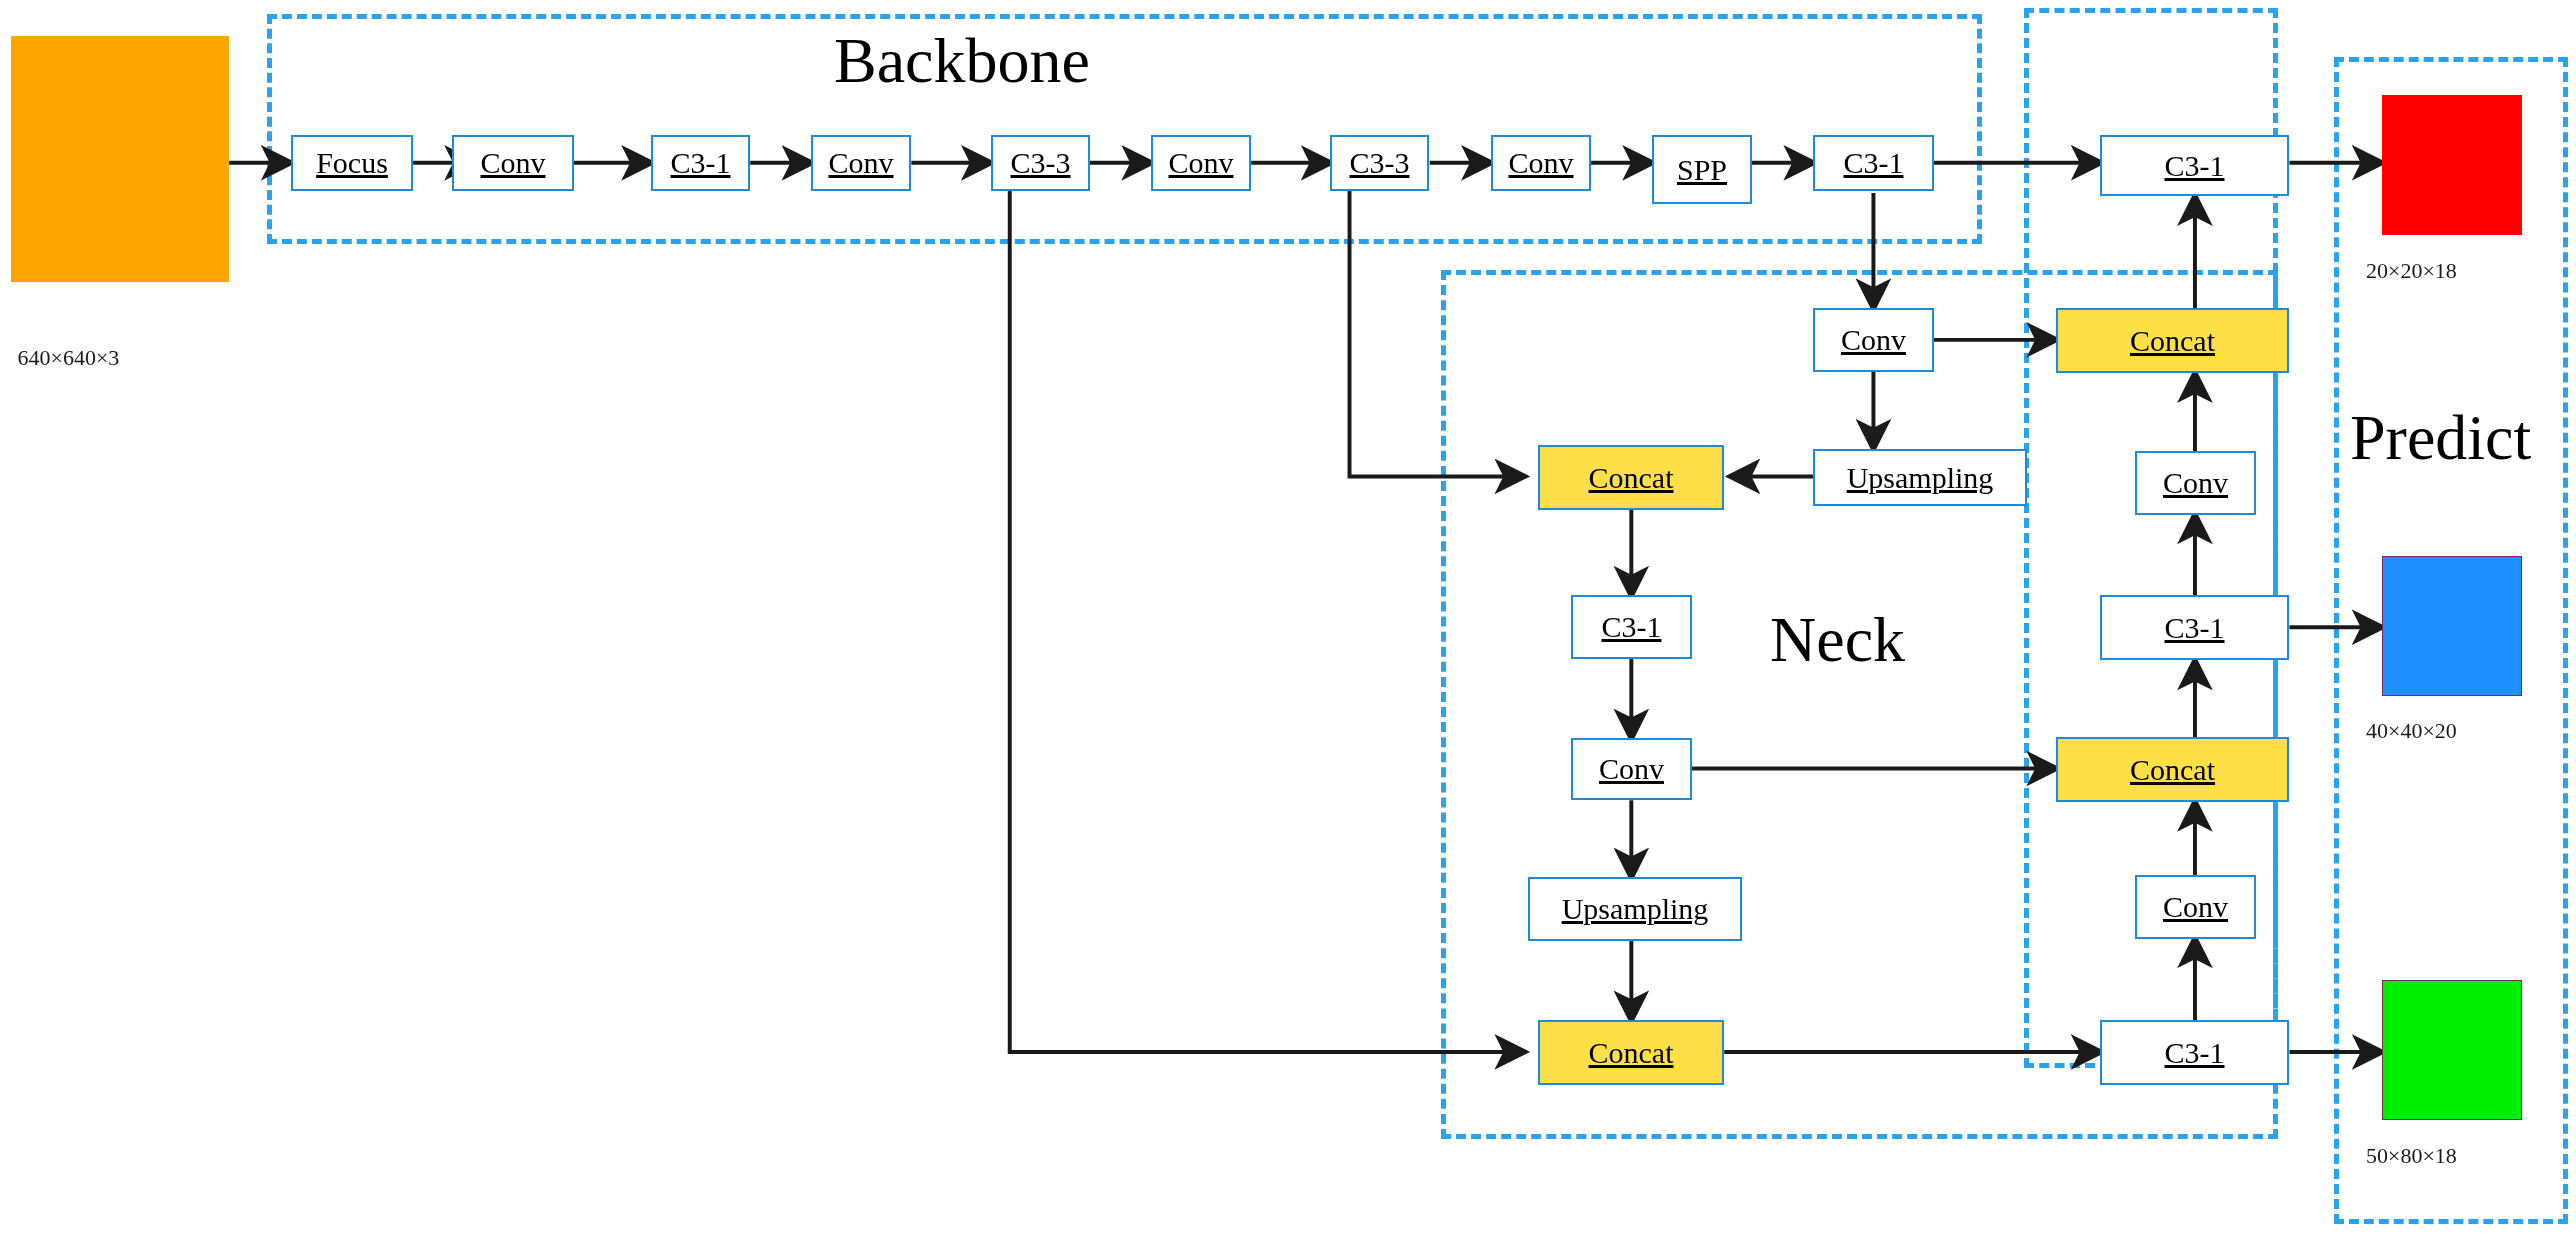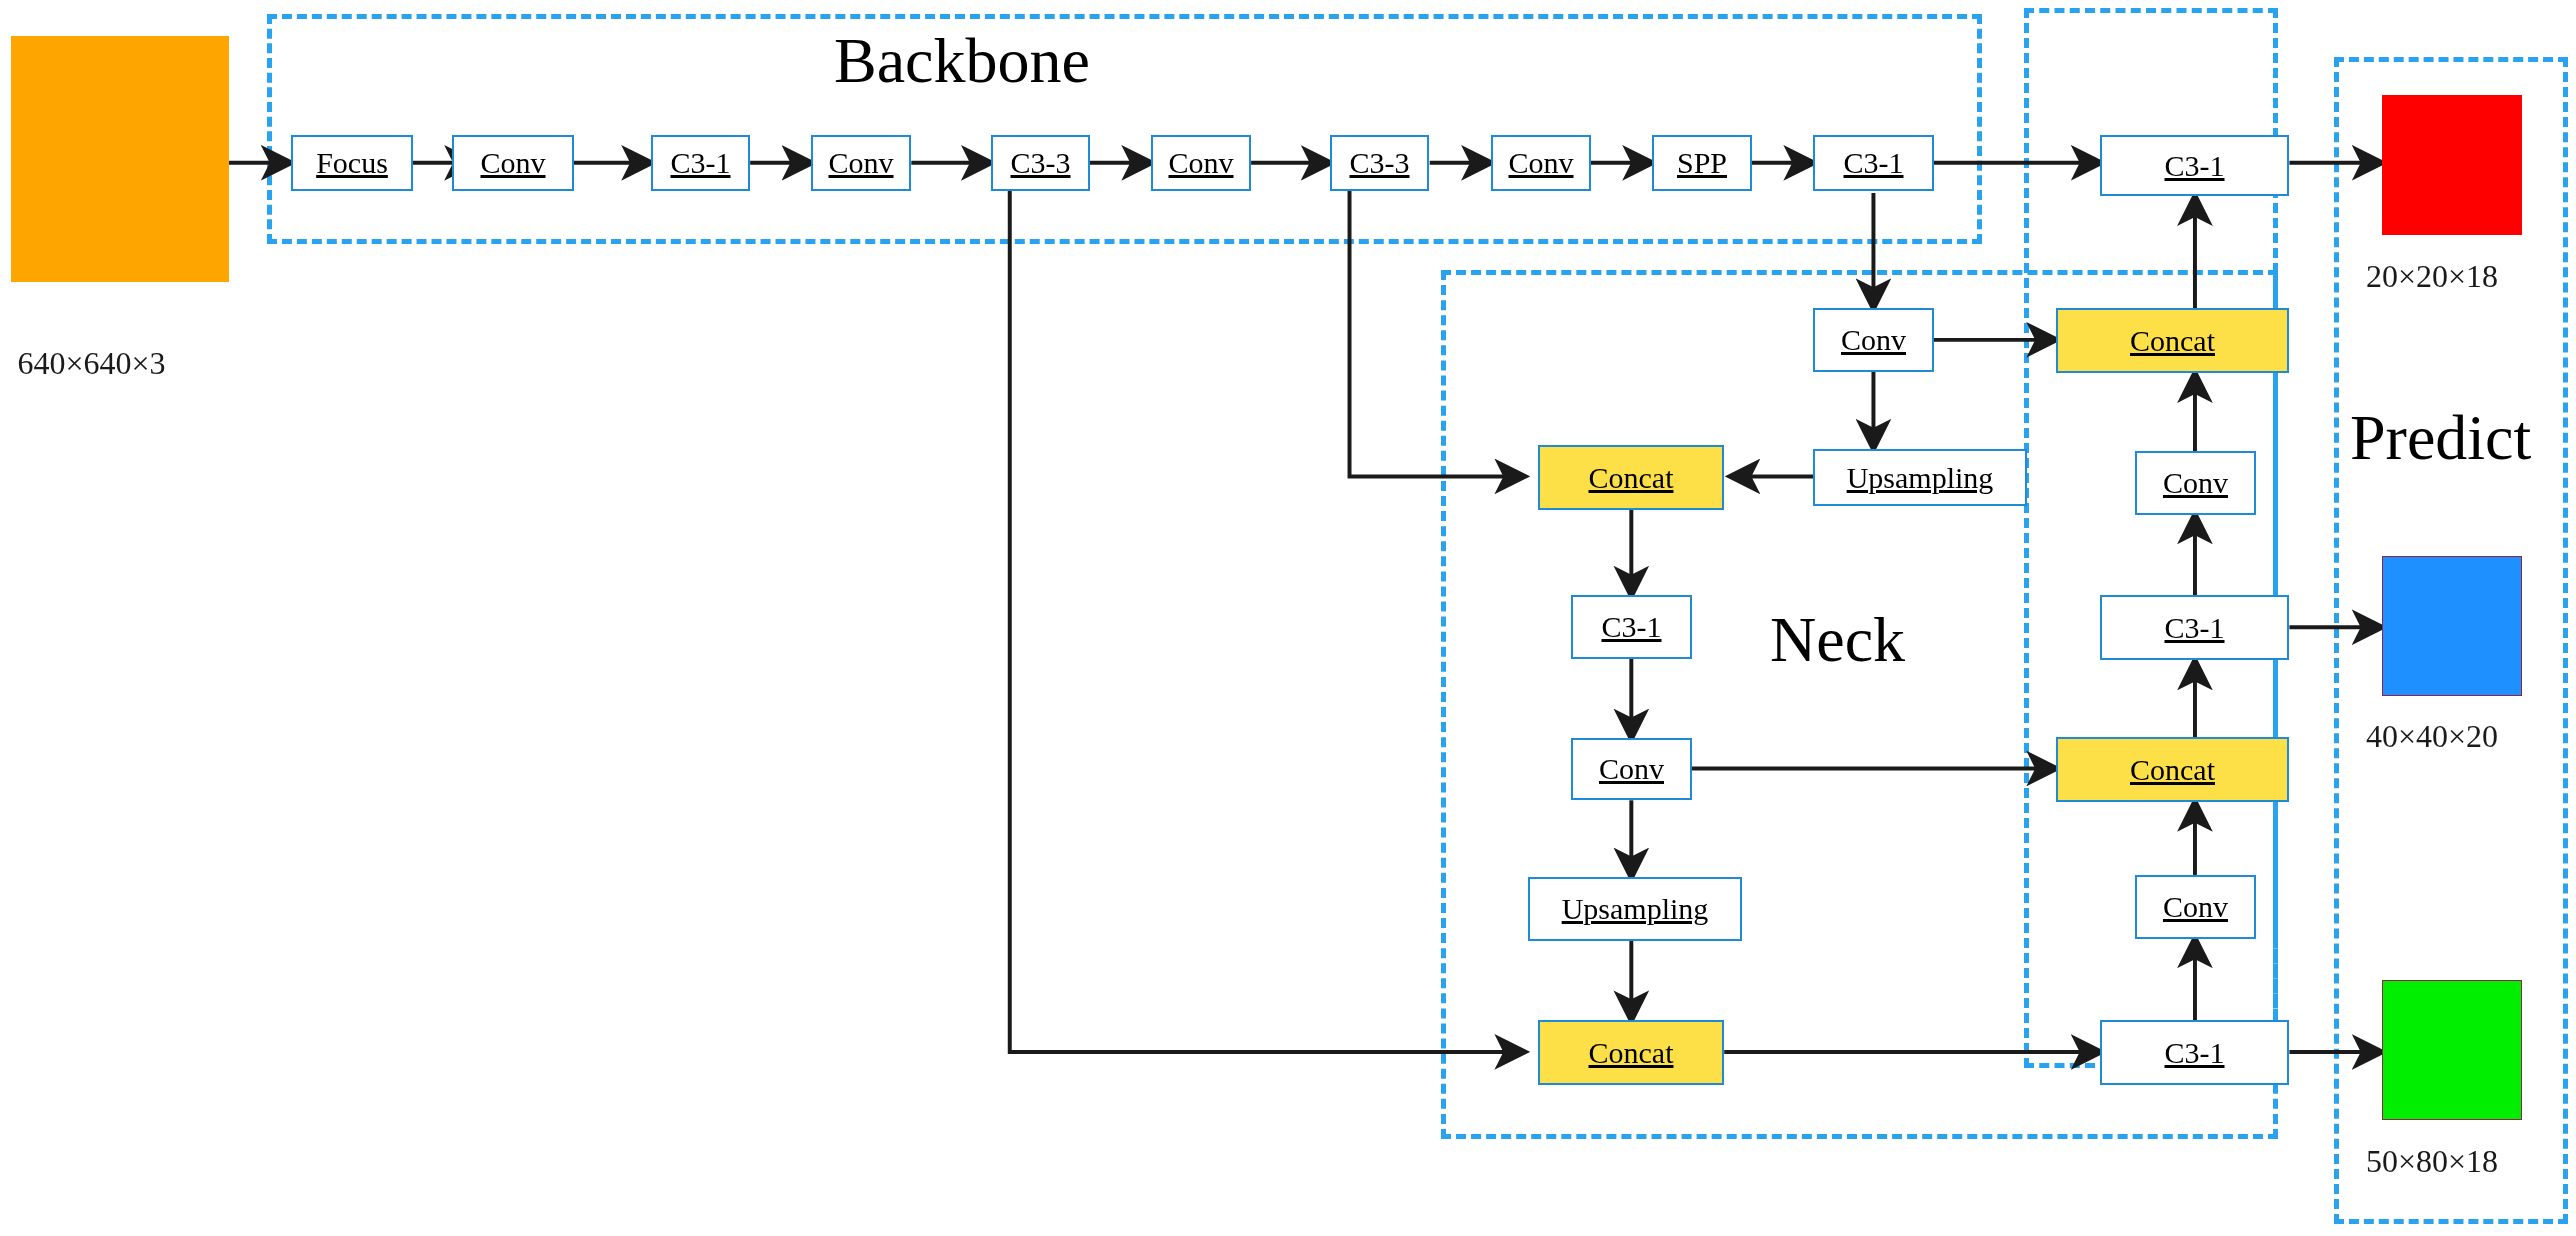--- a/index.html
+++ b/index.html
@@ -40,21 +40,21 @@
   }
   .node.concat {
     background: #fde047;
   }
   .swatch {
     position: absolute;
     box-sizing: border-box;
   }
   .caption {
     position: absolute;
-    font-size: 32px;
+    font-size: 22px;
     color: #1a1a1a;
     white-space: nowrap;
   }
   .region-label {
     position: absolute;
     font-size: 64px;
     color: #000000;
     white-space: nowrap;
   }
   .dashbox {
@@ -149,21 +149,21 @@
   <div class="region-label" style="left:2350px; top:401px;">Predict</div>
 
   <div class="node" style="left:291px; top:135px; width:122px; height:56px;">Focus</div>
   <div class="node" style="left:452px; top:135px; width:122px; height:56px;">Conv</div>
   <div class="node" style="left:651px; top:135px; width:99px; height:56px;">C3-1</div>
   <div class="node" style="left:811px; top:135px; width:100px; height:56px;">Conv</div>
   <div class="node" style="left:991px; top:135px; width:99px; height:56px;">C3-3</div>
   <div class="node" style="left:1151px; top:135px; width:100px; height:56px;">Conv</div>
   <div class="node" style="left:1330px; top:135px; width:99px; height:56px;">C3-3</div>
   <div class="node" style="left:1491px; top:135px; width:100px; height:56px;">Conv</div>
-  <div class="node" style="left:1652px; top:135px; width:100px; height:56px;">SPP</div>
+  <div class="node" style="left:1652px; top:135px; width:100px; height:69px;">SPP</div>
   <div class="node" style="left:1813px; top:135px; width:121px; height:56px;">C3-1</div>
 
   <div class="node" style="left:2100px; top:135px; width:189px; height:61px;">C3-1</div>
   <div class="node concat" style="left:2056px; top:308px; width:233px; height:65px;">Concat</div>
   <div class="node" style="left:2135px; top:451px; width:121px; height:64px;">Conv</div>
   <div class="node" style="left:2100px; top:595px; width:189px; height:65px;">C3-1</div>
   <div class="node concat" style="left:2056px; top:737px; width:233px; height:65px;">Concat</div>
   <div class="node" style="left:2135px; top:875px; width:121px; height:64px;">Conv</div>
   <div class="node" style="left:2100px; top:1020px; width:189px; height:65px;">C3-1</div>
 

